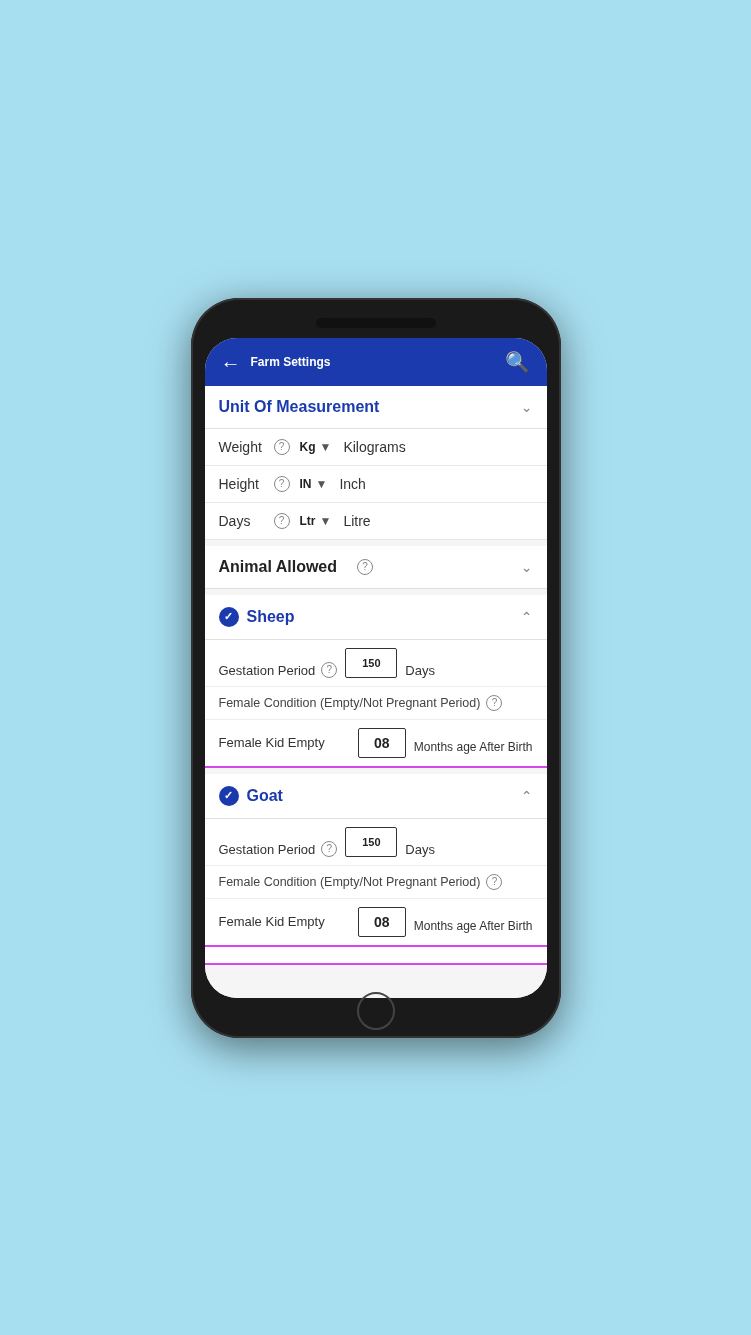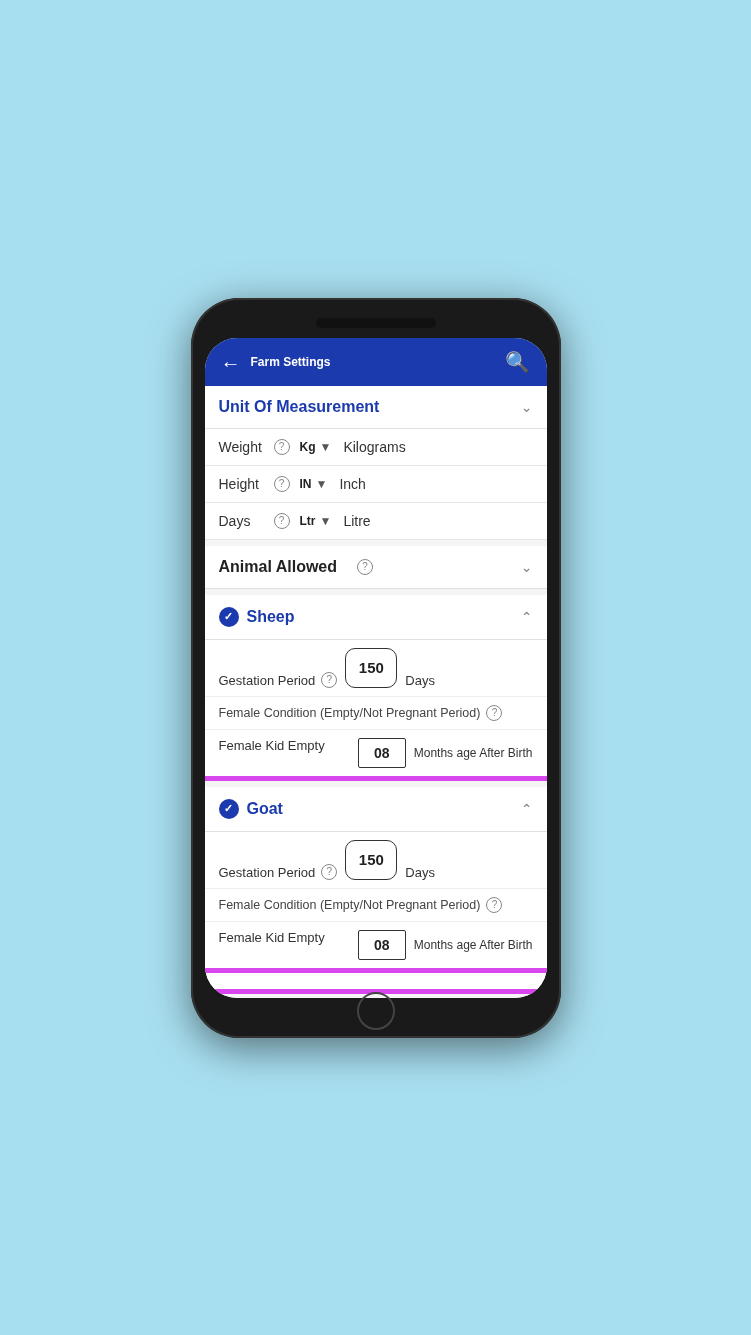--- a/index.html
+++ b/index.html
@@ -212,25 +212,25 @@
       font-size: 10px;
       display: flex;
       align-items: center;
       justify-content: center;
       margin-right: 8px;
       flex-shrink: 0;
       cursor: pointer;
     }
     .field-input {
       width: 52px;
-      height: 40px;
+      height: 30px;
       border: 1.5px solid #333;
-      border-radius: 10px;
+      border-radius: 2px;
       text-align: center;
-      font-size: 15px;
+      font-size: 11px;
       font-weight: 600;
       color: #222;
       background: white;
       flex-shrink: 0;
       margin-right: 8px;
     }
     .field-unit {
       font-size: 13px;
       color: #333;
     }
@@ -241,22 +241,23 @@
       color: #444;
       border-top: 1px solid #eee;
       border-bottom: 1px solid #eee;
       display: flex;
       align-items: center;
       gap: 6px;
     }
 
     .sub-field-row {
       display: flex;
+      align-items: center;
       padding: 8px 14px;
-      border-bottom: 5px solid #d946ef;
+      border-bottom: 2px solid #d946ef;
     }
     .sub-field-label {
       font-size: 13px;
       color: #333;
       flex: 1;
       flex-shrink: 0;
     }
     .sub-field-input {
       width: 48px;
       height: 30px;

